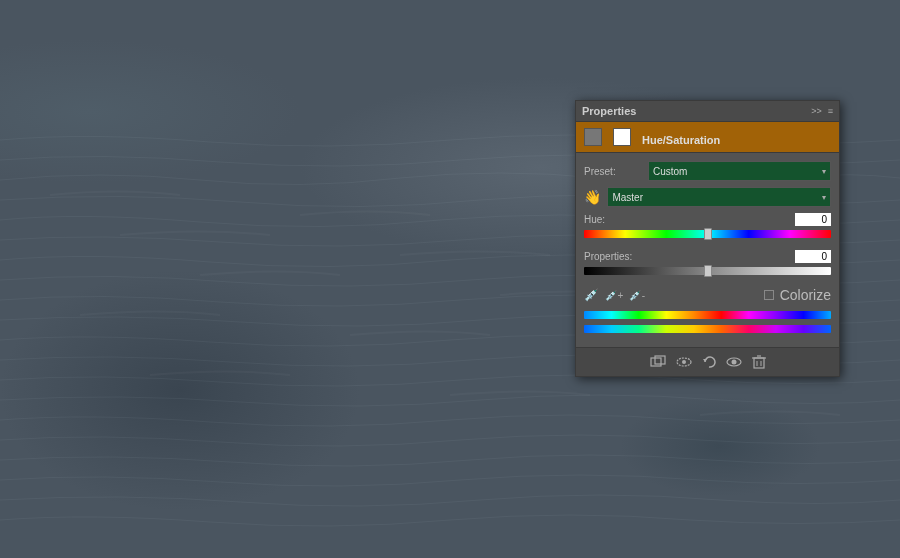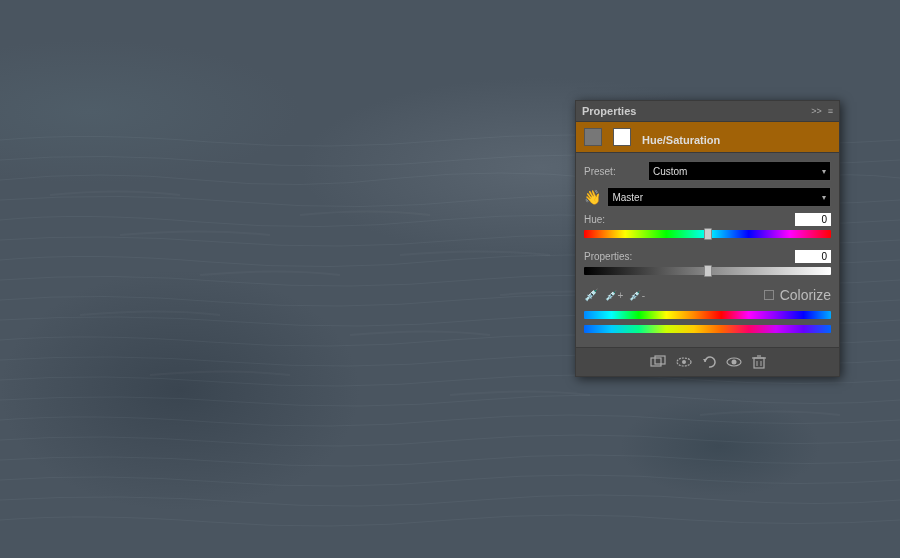--- a/index.html
+++ b/index.html
@@ -104,21 +104,21 @@
     }
 
     .label {
       color: #bbb;
       font-size: 10px;
       min-width: 60px;
     }
 
     .dropdown {
       flex: 1;
-      background: #000000;
+      background: #14532d;
       border: 1px solid #555;
       color: #ddd;
       font-size: 10px;
       padding: 2px 4px;
       height: 20px;
       display: flex;
       align-items: center;
       justify-content: space-between;
       cursor: pointer;
       text-align: center;

